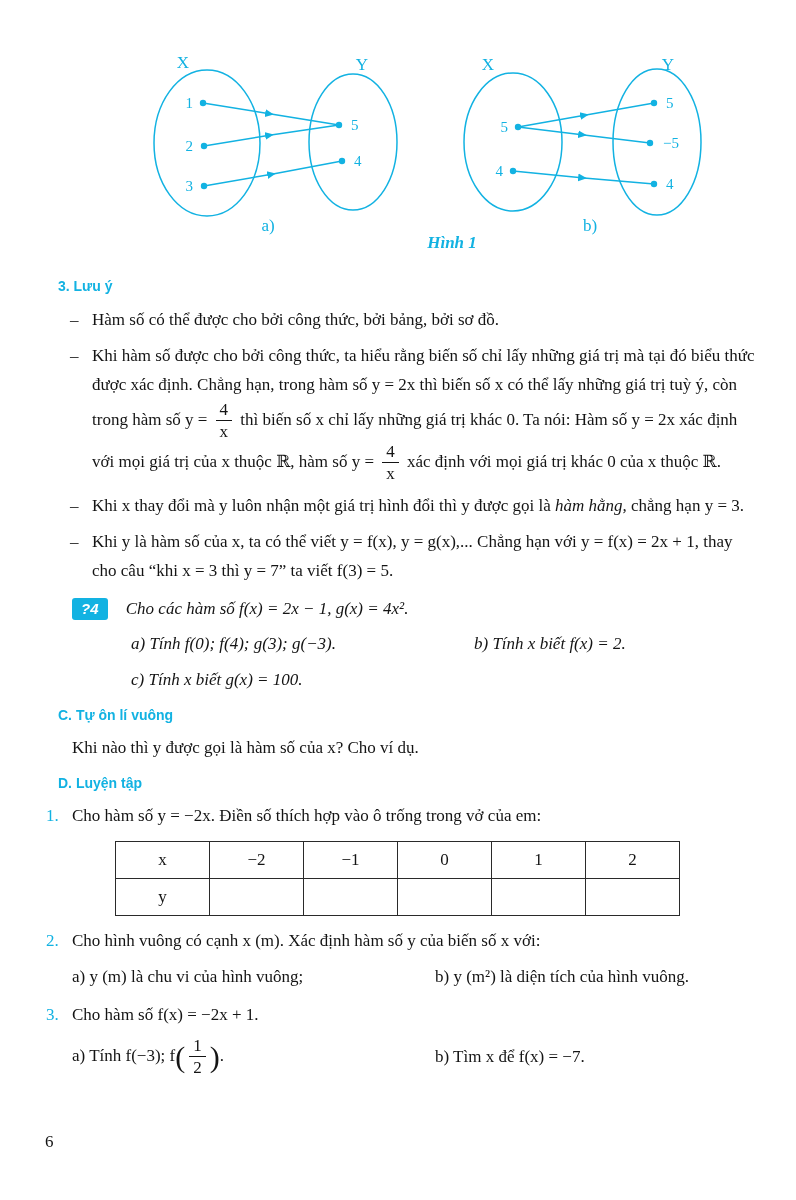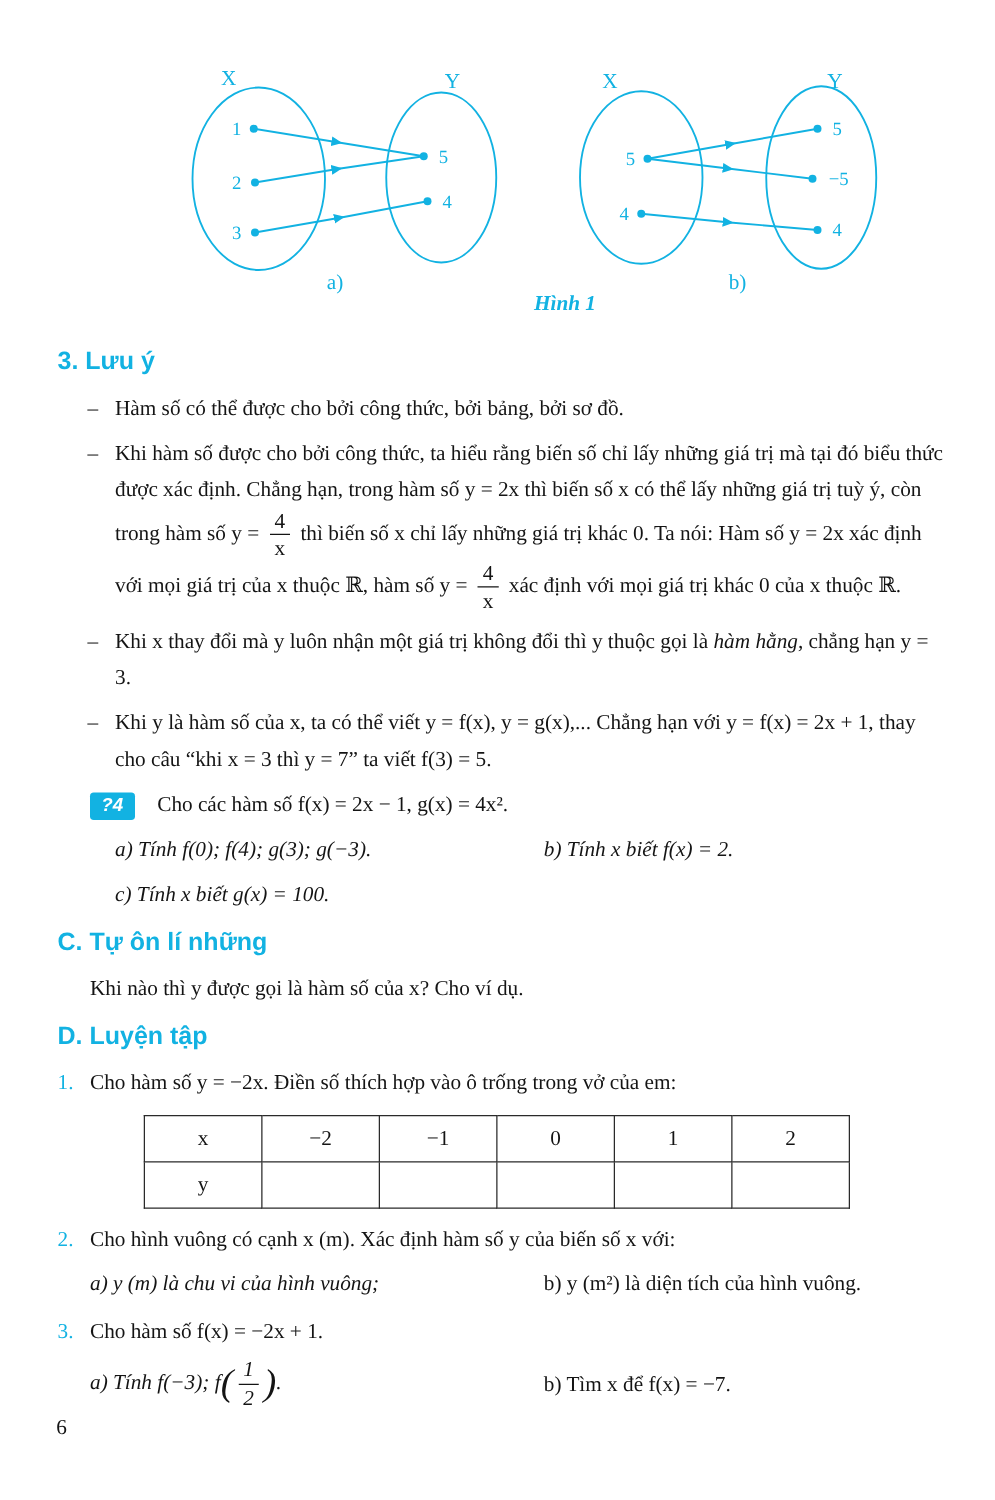--- a/index.html
+++ b/index.html
@@ -15,52 +15,52 @@
   .dg { stroke:var(--accent); stroke-width:1.5; fill:none; }
   .dot { fill:var(--accent); }
   .arrfill { fill:var(--accent); }
   .dlabel { font-family:"Liberation Serif","DejaVu Serif",serif; font-size:15px; fill:var(--accent); }
   .dlabel.big { font-size:17px; }
   .dcaption { font-family:"Liberation Serif","DejaVu Serif",serif; font-size:17px; font-style:italic; font-weight:bold; fill:var(--accent); }
 
   .content { padding:6px 40px 0 46px; }
   .h-accent {
     font-family:"Liberation Sans","DejaVu Sans",sans-serif;
-    font-weight:700; color:var(--accent); font-size:20px;
-    margin:14px 0 11px;
+    font-weight:700; color:var(--accent); font-size:14px;
+    margin:14px 12px 11px;
   }
   .bullet { position:relative; padding-left:46px; margin-bottom:7px; line-height:1.72; }
   .bullet .dash { position:absolute; left:24px; }
   .em { font-style:italic;text-align:right; }
 
   .frac { display:inline-block; vertical-align:middle; text-align:center; line-height:1.15; margin:0 4px; }
   .frac .num { display:block; border-bottom:1px solid #141414; padding:0 4px 1px; }
   .frac .den { display:block; padding-top:1px; }
 
   .q4-row { margin:12px 0 10px 26px; }
   .q4-badge {
     display:inline-block; background:var(--accent); color:#fff;
     font-family:"Liberation Sans","DejaVu Sans",sans-serif;
     font-weight:700; font-style:italic; font-size:15px;
     padding:2px 9px 3px; border-radius:3px; margin-right:14px;
   }
-  .q4-text { }
+  .q4-text { font-style:italic; }
   .q4-sub { font-style:italic; }
 
   .two-col { display:flex; padding-left:46px; margin-bottom:9px; line-height:1.6; }
-  .two-col .col-a { width:343px; flex:none; }
+  .two-col .col-a { width:343px; flex:none;margin-left:39px; }
   .two-col .col-b { flex:1; }
 
   .plain { padding-left:26px; margin-bottom:9px; line-height:1.6; }
 
   .exercise { position:relative; padding-left:26px; margin:11px 0 8px; line-height:1.6; }
   .exercise .exnum { position:absolute; left:0; color:var(--accent); }
 
   .ex-sub { display:flex; padding-left:26px; margin:8px 0 10px; line-height:1.6; align-items:center; }
-  .ex-sub .col-a { width:363px; flex:none;font-style:italic; }
+  .ex-sub .col-a { width:363px; flex:none; }
   .ex-sub .col-b { flex:1; }
 
   .ex-table { border-collapse:collapse; margin:12px 0 6px 69px; }
   .ex-table td { border:1px solid #2a2a2a; width:94px; height:37px; text-align:center; vertical-align:middle; font-size:17px; }
 
   .bigp { font-size:30px; vertical-align:middle; line-height:1; font-weight:400; }
 
   .page-num { position:absolute; left:45px; top:1132px; font-size:17px; }
 </style>
 </head>
@@ -133,42 +133,42 @@
       <span>Hàm số có thể được cho bởi công thức, bởi bảng, bởi sơ đồ.</span>
     </div>
 
     <div class="bullet">
       <span class="dash">–</span>
       <span>Khi hàm số được cho bởi công thức, ta hiểu rằng biến số chỉ lấy những giá trị mà tại đó biểu thức được xác định. Chẳng hạn, trong hàm số y = 2x thì biến số x có thể lấy những giá trị tuỳ ý, còn trong hàm số y = </span><span class="frac"><span class="num">4</span><span class="den">x</span></span><span> thì biến số x chỉ lấy những giá trị khác 0. Ta nói: Hàm số y = 2x xác định với mọi giá trị của x thuộc ℝ, hàm số y = </span><span class="frac"><span class="num">4</span><span class="den">x</span></span><span> xác định với mọi giá trị khác 0 của x thuộc ℝ.</span>
     </div>
 
     <div class="bullet">
       <span class="dash">–</span>
-      <span>Khi x thay đổi mà y luôn nhận một giá trị không đổi thì y thuộc gọi là </span><span class="em">hàm hằng,</span><span> chẳng hạn y = 3.</span>
+      <span>Khi x thay đổi mà y luôn nhận một giá trị hình đổi thì y được gọi là </span><span class="em">hàm hằng,</span><span> chẳng hạn y = 3.</span>
     </div>
 
     <div class="bullet">
       <span class="dash">–</span>
       <span>Khi y là hàm số của x, ta có thể viết y = f(x), y = g(x),... Chẳng hạn với y = f(x) = 2x + 1, thay cho câu “khi x = 3 thì y = 7” ta viết f(3) = 5.</span>
     </div>
 
     <div class="q4-row">
       <span class="q4-badge">?4</span>
       <span class="q4-text">Cho các hàm số f(x) = 2x − 1, g(x) = 4x².</span>
     </div>
 
     <div class="two-col q4-sub">
       <span class="col-a">a) Tính f(0); f(4); g(3); g(−3).</span>
       <span class="col-b">b) Tính x biết f(x) = 2.</span>
     </div>
     <div class="two-col q4-sub">
       <span class="col-a">c) Tính x biết g(x) = 100.</span>
     </div>
 
-    <div class="h-accent">C. Tự ôn lí những</div>
+    <div class="h-accent">C. Tự ôn lí vuông</div>
     <div class="plain">Khi nào thì y được gọi là hàm số của x? Cho ví dụ.</div>
 
     <div class="h-accent">D. Luyện tập</div>
 
     <div class="exercise">
       <span class="exnum">1.</span>
       <span>Cho hàm số y = −2x. Điền số thích hợp vào ô trống trong vở của em:</span>
     </div>
 
     <table class="ex-table">

